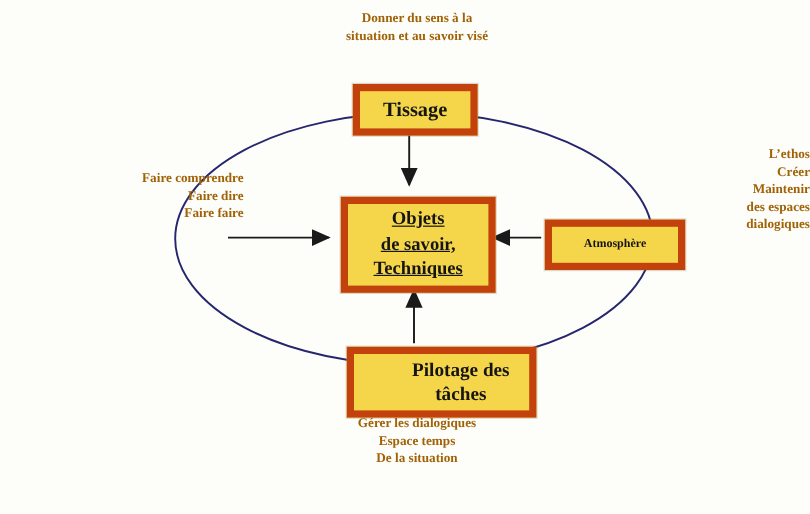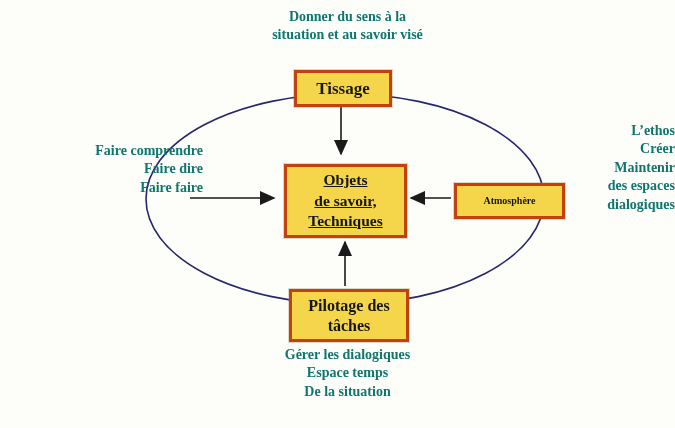--- a/index.html
+++ b/index.html
@@ -18,41 +18,41 @@
   svg.lines {
     position: absolute;
     top: 0;
     left: 0;
     width: 675px;
     height: 428px;
   }
   .box {
     position: absolute;
     background: #f5d64a;
-    border: 3px solid #c2410c;
+    border: 6px solid #c2410c;
     box-shadow: 0 0 0 1px rgba(120,110,50,0.25);
     color: #151515;
     font-weight: bold;
     text-align: center;
     display: flex;
     align-items: center;
     justify-content: center;
     white-space: pre-line;
     line-height: 1.25;
   }
   .box-tissage    { left: 294px; top: 70px;  width: 92px;  height: 31px; font-size: 17px; }
   .box-center     { left: 284px; top: 164px; width: 117px; height: 68px; font-size: 15.5px; line-height: 1.35; text-decoration: underline; }
   .box-etayage    { left: 111px; top: 183px; width: 75px;  height: 30px; font-size: 15.5px; }
   .box-atmosphere { left: 454px; top: 183px; width: 105px; height: 30px; font-size: 10px; }
-  .box-pilotage   { left: 289px; top: 289px; width: 114px; height: 47px; font-size: 16px; }
+  .box-pilotage   { left: 289px; top: 289px; width: 114px; height: 47px; font-size: 16px; padding-left: 32px; }
   .note {
     position: absolute;
-    color: #0f766e;
+    color: #a16207;
     font-weight: bold;
-    font-size: 14px;
+    font-size: 11px;
     line-height: 1.32;
     white-space: pre-line;
   }
   .note-top    { left: 175px; top: 8px;   width: 345px; text-align: center; }
   .note-left   { left: 12px;  top: 142px; width: 160px; text-align: right; margin-left: 31px; }
   .note-right  { left: 575px; top: 122px; width: 100px; text-align: right; }
   .note-bottom { left: 180px; top: 346px; width: 335px; text-align: center; }
 </style>
 </head>
 <body>

